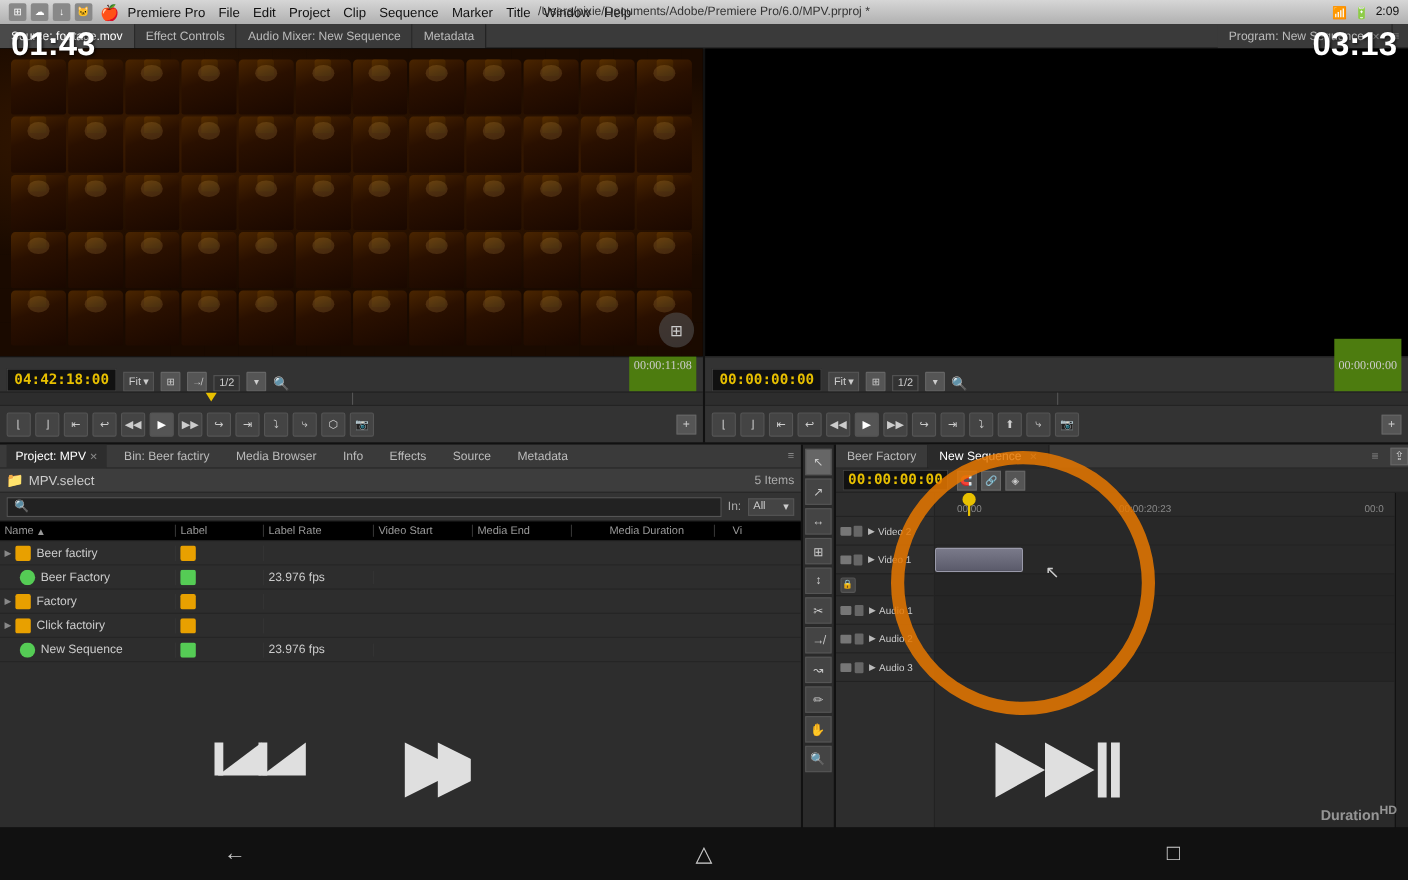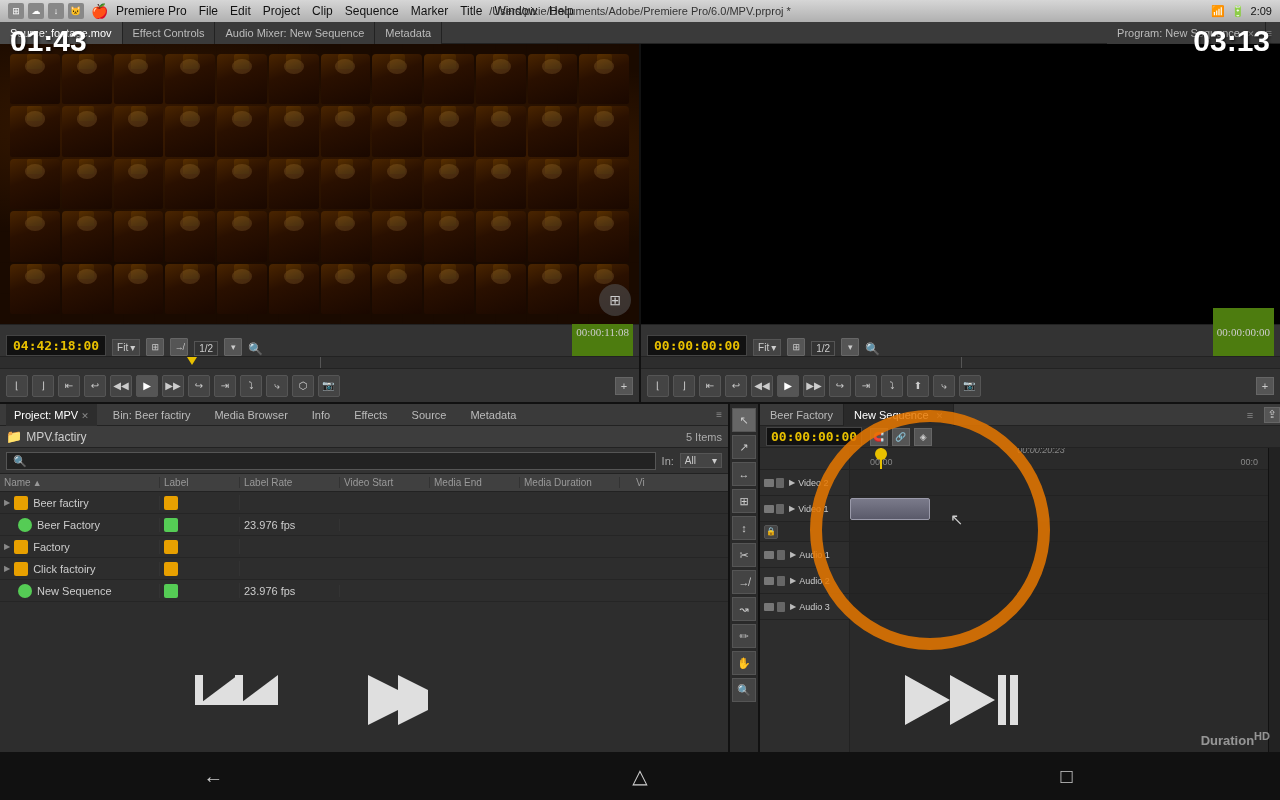--- a/index.html
+++ b/index.html
@@ -378,33 +378,33 @@
       color: #ccc;
       font-size: 10px;
       padding: 1px 4px;
       border: 1px solid #555;
       display: flex; align-items: center; gap: 16px;
     }
 
     
     .file-list-header {
       height: 18px;
-      background: #404040;
+      background: #000000;
       display: flex;
       align-items: center;
       border-bottom: 1px solid #222;
       font-size: 10px;
       color: #999;
     }
     .col-name { width: 160px; padding: 0 4px; border-right: 1px solid #333; display: flex; align-items: center; gap: 2px; }
     .col-label { width: 80px; padding: 0 4px; border-right: 1px solid #333; }
     .col-fps { width: 100px; padding: 0 4px; border-right: 1px solid #333; }
     .col-ms { width: 90px; padding: 0 4px; border-right: 1px solid #333; }
     .col-me { width: 90px; padding: 0 4px; border-right: 1px solid #333; }
-    .col-md { width: 100px; padding: 0 4px; border-right: 1px solid #333; }
+    .col-md { width: 100px; padding: 0 4px; border-right: 1px solid #333; margin-left: 30px; }
     .col-vi { width: 30px; padding: 0 4px; margin-left: 12px; }
 
     .file-list-body {
       flex: 1;
       overflow-y: auto;
       background: #2d2d2d;
     }
     .file-row {
       height: 22px;
       display: flex;
@@ -971,21 +971,21 @@
         <div class="panel-tab-sm">Media Browser</div>
         <div class="panel-tab-sm">Info</div>
         <div class="panel-tab-sm">Effects</div>
         <div class="panel-tab-sm">Source</div>
         <div class="panel-tab-sm">Metadata</div>
         <div class="panel-menu-btn">≡</div>
       </div>
 
       <div class="panel-title-row">
         <span class="folder-icon">📁</span>
-        <span class="project-name">MPV.factiry</span>
+        <span class="project-name">MPV.select</span>
         <span class="item-count">5 Items</span>
       </div>
 
       <div class="search-row">
         <input class="search-input" type="text" placeholder="🔍" style="">
         <span class="in-label">In:</span>
         <div class="in-dropdown">
           <span>All</span>
             <span>▾</span>
         </div>
@@ -1173,21 +1173,21 @@
             <span style="font-size:8px;margin-left:2px;">▶</span>
             <span class="tl-track-name">Audio 3</span>
           </div>
         </div>
 
         <div style="display:flex;flex-direction:column;flex:1;overflow:hidden;">
 
           <div style="height:22px;background:#2a2a2a;border-bottom:1px solid #222;position:relative;overflow:hidden;">
             <div style="position:absolute;top:0;left:0;right:0;bottom:0;display:flex;align-items:flex-end;padding:0 20px;">
               <span style="font-size:9px;color:#888;position:absolute;left:20px;bottom:2px;">00:00</span>
-              <span style="font-size:9px;color:#888;position:absolute;left:40%;bottom:14px;font-style:italic;">00:00:20:23</span>
+              <span style="font-size:9px;color:#888;position:absolute;left:40%;bottom:2px;">00:00:20:23</span>
               <span style="font-size:9px;color:#888;position:absolute;right:10px;bottom:2px;">00:0</span>
             </div>
 
             <div style="position:absolute;left:30px;top:0;bottom:0;width:2px;background:#e8c000;"></div>
             <div style="position:absolute;left:25px;top:0;width:12px;height:12px;background:#e8c000;border-radius:50%;"></div>
           </div>
 
           <div class="tl-tracks-area">
             <div class="tl-track-row video" style="height:26px;"></div>
             <div class="tl-track-row video" style="height:26px;">

